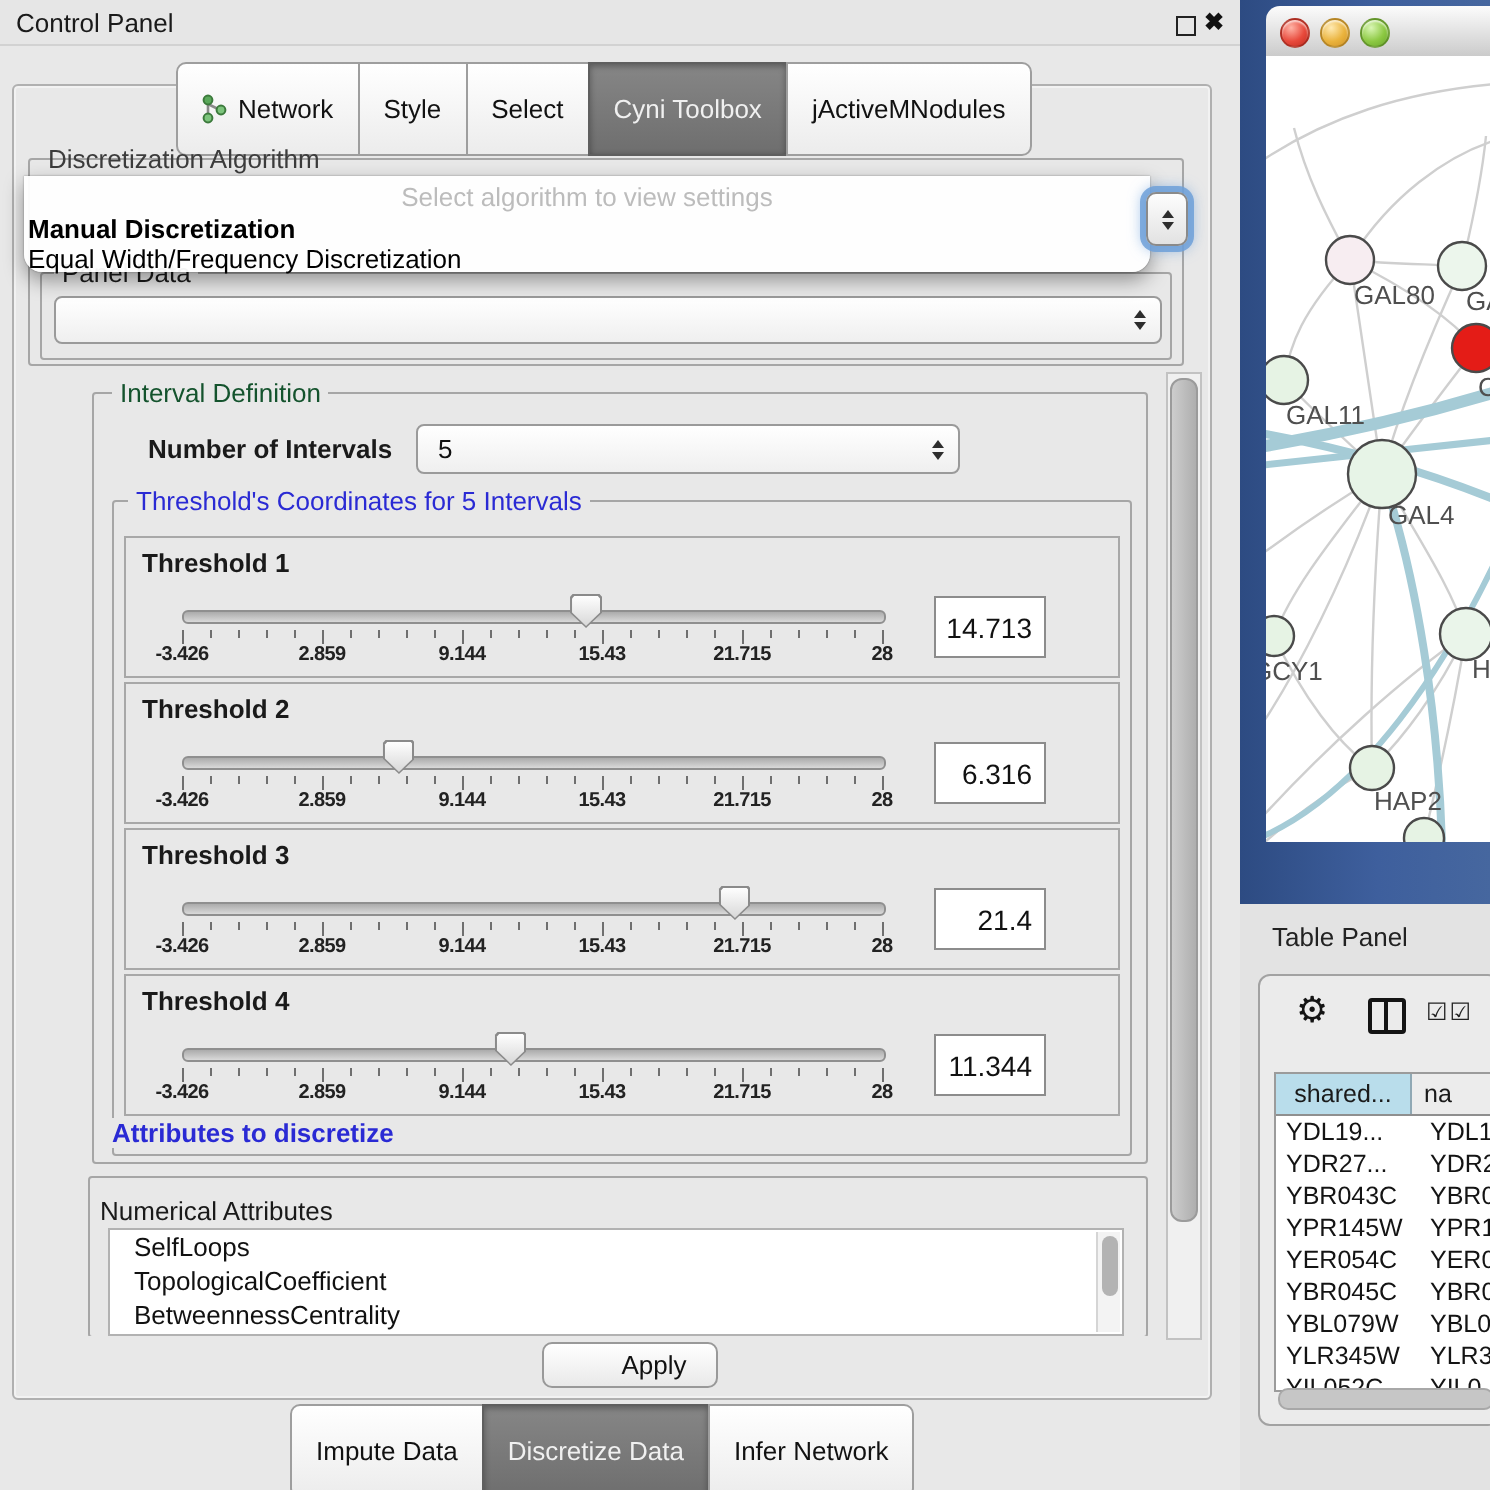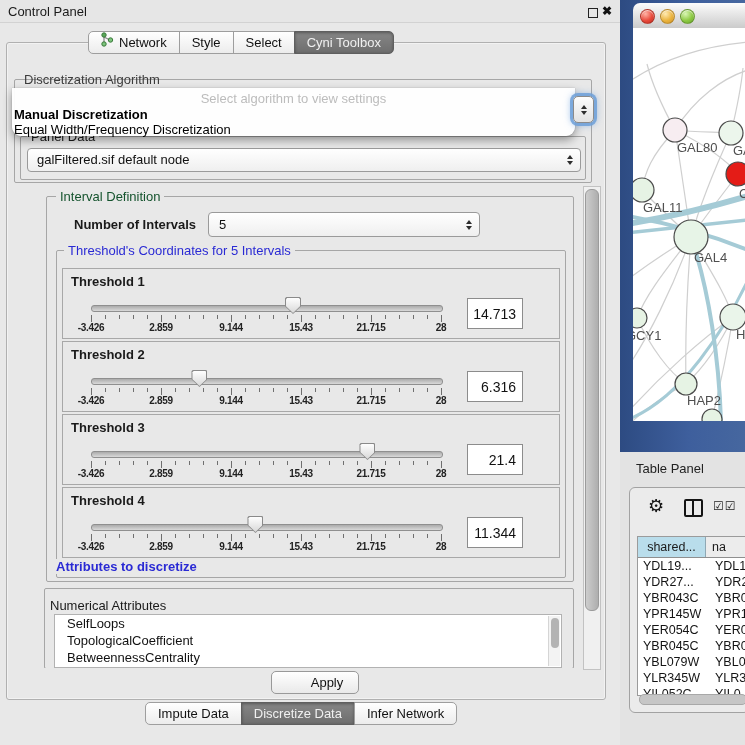--- a/index.html
+++ b/index.html
@@ -12,22 +12,22 @@
   #cp-title{left:8px;top:4px;color:#1a1a1a;}
   .win-float{left:588px;top:8px;width:8px;height:8px;border:1.5px solid #222;}
   .win-close{left:602px;top:4px;font-size:12px;font-weight:bold;color:#111;}
 
   #content-border{left:6px;top:42px;width:598px;height:656px;border:1px solid #b0b0b0;border-radius:3px;
                   box-shadow:inset 0 0 0 1px #f2f2f2;}
 
   .tabrow{display:flex;}
   #top-tabs{left:88px;top:31px;}
   #bottom-tabs{left:145px;top:702px;}
-  .tab{height:21px;line-height:21px;padding:0 12px;background:linear-gradient(#ffffff,#ececec);
-       border:1px solid #9e9e9e;margin-left:-1px;color:#111;white-space:nowrap;display:flex;align-items:flex-start;gap:5px;}
+  .tab{height:21px;line-height:21px;padding:12px 12px;background:linear-gradient(#ffffff,#ececec);
+       border:1px solid #9e9e9e;margin-left:-1px;color:#111;white-space:nowrap;display:flex;align-items:center;gap:5px;}
   .tab:first-child{border-radius:5px 0 0 5px;margin-left:0;}
   .tab:last-child{border-radius:0 5px 5px 0;}
   .tab.selected{background:linear-gradient(#868686,#6e6e6e);color:#f0f0f0;border-color:#5f5f5f;
                 box-shadow:inset 0 1px 3px rgba(0,0,0,.35);}
 
   .groupbox{border:1px solid #a6a6a6;border-radius:2px;}
   .grouplabel{position:absolute;background:#e8e8e8;padding:0 4px;white-space:nowrap;z-index:2;}
   .lbl-green{color:#14532d;}
   .lbl-blue{color:#2a2ad4;}
 
@@ -150,33 +150,35 @@
       </div>
       <div class="tab">
         <span>Style</span>
       </div>
       <div class="tab">
         <span>Select</span>
       </div>
       <div class="tab selected">
         <span>Cyni Toolbox</span>
       </div>
+      <div class="tab">
+        <span>jActiveMNodules</span>
+      </div>
     </div>
 
   <div class="abs groupbox" id="algo-group"></div>
   <div class="abs grouplabel" id="algo-label">Discretization Algorithm</div>
   <div class="abs" id="focus-combo">
     <div class="arr-up"></div>
     <div class="arr-dn"></div>
   </div>
 
   <div class="abs groupbox" id="td-group"></div>
   <div class="abs grouplabel" id="td-label">Panel Data</div>
   <div class="abs aqua-combo" id="td-combo">
-    <span class="val">galFiltered.sif default node</span>
     <span class="spin-arrows">
       <span class="arr-up"></span>
         <span class="arr-dn"></span>
     </span>
   </div>
 
   <div class="abs" id="popup">
     <div id="popup-hint">Select algorithm to view settings</div>
     <div class="popup-item" id="popup-item-0">Manual Discretization</div>
     <div class="popup-item" id="popup-item-1">Equal Width/Frequency Discretization</div>

